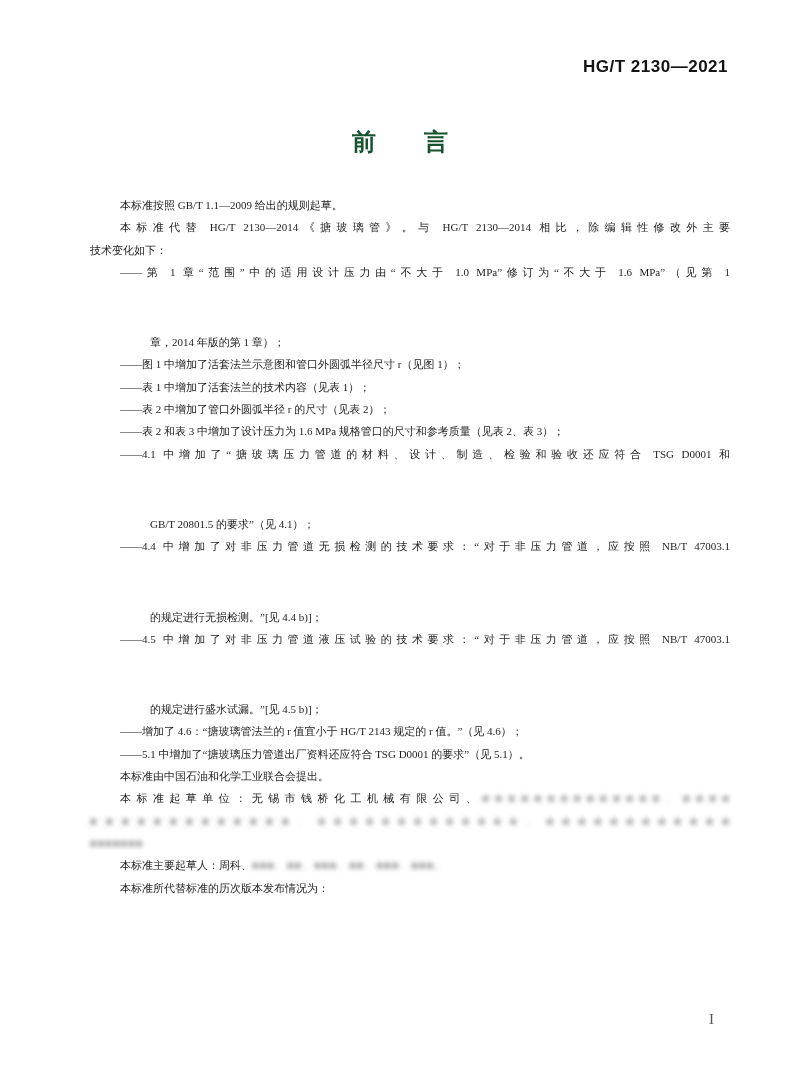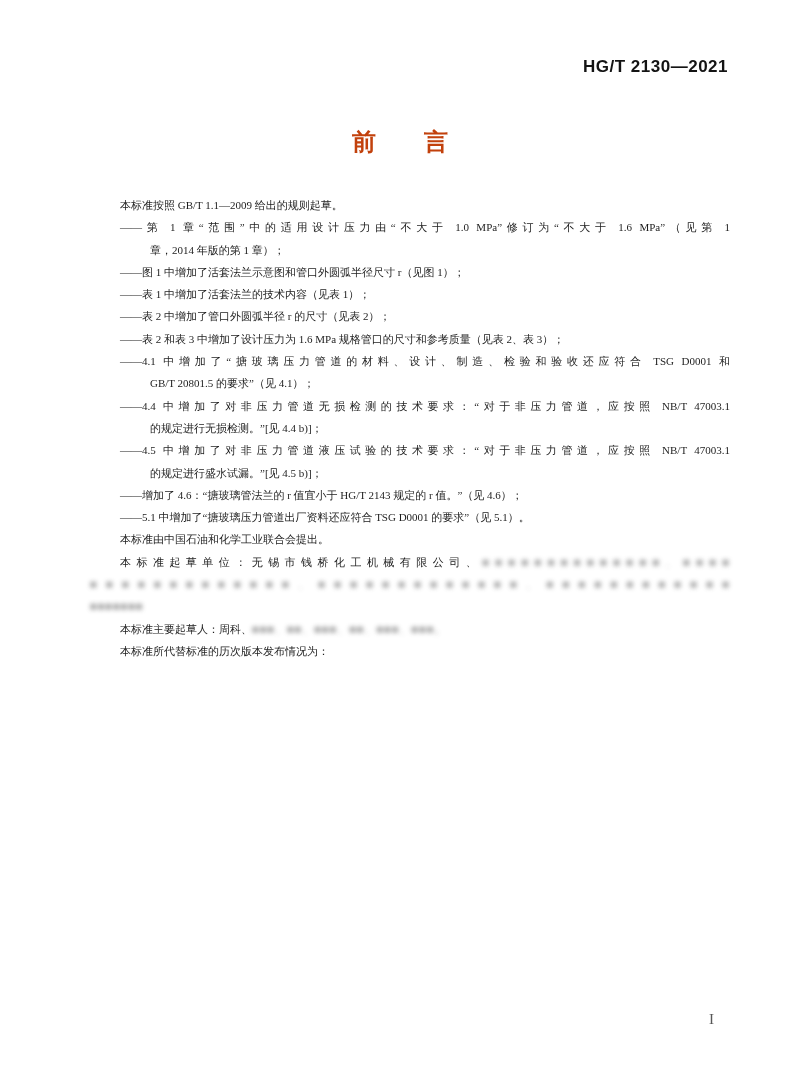--- a/index.html
+++ b/index.html
@@ -8,51 +8,55 @@
     font-family:"Liberation Serif","DejaVu Serif",serif; color:#1d1d1d;
     overflow:hidden;
   }
   .header {
     position:absolute; top:57px; right:72px;
     font-family:"Liberation Sans","DejaVu Sans",sans-serif;
     font-weight:700; font-size:17px; letter-spacing:0.5px; color:#141414;
   }
   .title {
     position:absolute; top:126px; left:0; width:100%; margin:0;
-    text-align:center; font-size:24px; font-weight:700; color:#c2410c;
+    text-align:center; font-size:24px; font-weight:700; color:#14532d;
   }
   .docbody {
     position:absolute; left:90px; top:194px; width:640px;
     font-size:11px; line-height:22.3px;
   }
   .block { margin:0; }
   .line { min-height:22.3px; }
   .jfull { text-align:justify; text-align-last:justify; text-justify:inter-character; }
   .para .line.first { padding-left:30px; }
   .list .line.first { padding-left:30px; }
-  .list .line.cont  { padding-left:60px; }
+  .list .line.cont  { padding-left:60px;margin-top:48px; }
   .blur {
     filter:blur(2.4px); opacity:0.55; letter-spacing:1px; color:#3a3a3a;
   }
   .pageno {
     position:absolute; top:1011px; right:86px;
     font-size:15px; color:#575757;
   }
 </style>
 </head>
 <body>
 
 <div class="page">
   <div class="header">HG/T 2130—2021</div>
 
   <h1 class="title">前　　言</h1>
 
   <div class="docbody" id="doc-body">
       <div class="block para">
         <div class="line first"><span>本标准按照 GB/T 1.1—2009 给出的规则起草。</span></div>
+      </div>
+      <div class="block para">
+        <div class="line first jfull"><span>本标准代替 HG/T 2130—2014《搪玻璃管》。与 HG/T 2130—2014 相比，除编辑性修改外主要</span></div>
+        <div class="line cont"><span>技术变化如下：</span></div>
       </div>
       <div class="block list">
         <div class="line first jfull"><span>——第 1 章“范围”中的适用设计压力由“不大于 1.0 MPa”修订为“不大于 1.6 MPa”（见第 1</span></div>
         <div class="line cont"><span>章，2014 年版的第 1 章）；</span></div>
       </div>
       <div class="block list">
         <div class="line first"><span>——图 1 中增加了活套法兰示意图和管口外圆弧半径尺寸 r（见图 1）；</span></div>
       </div>
       <div class="block list">
         <div class="line first"><span>——表 1 中增加了活套法兰的技术内容（见表 1）；</span></div>

